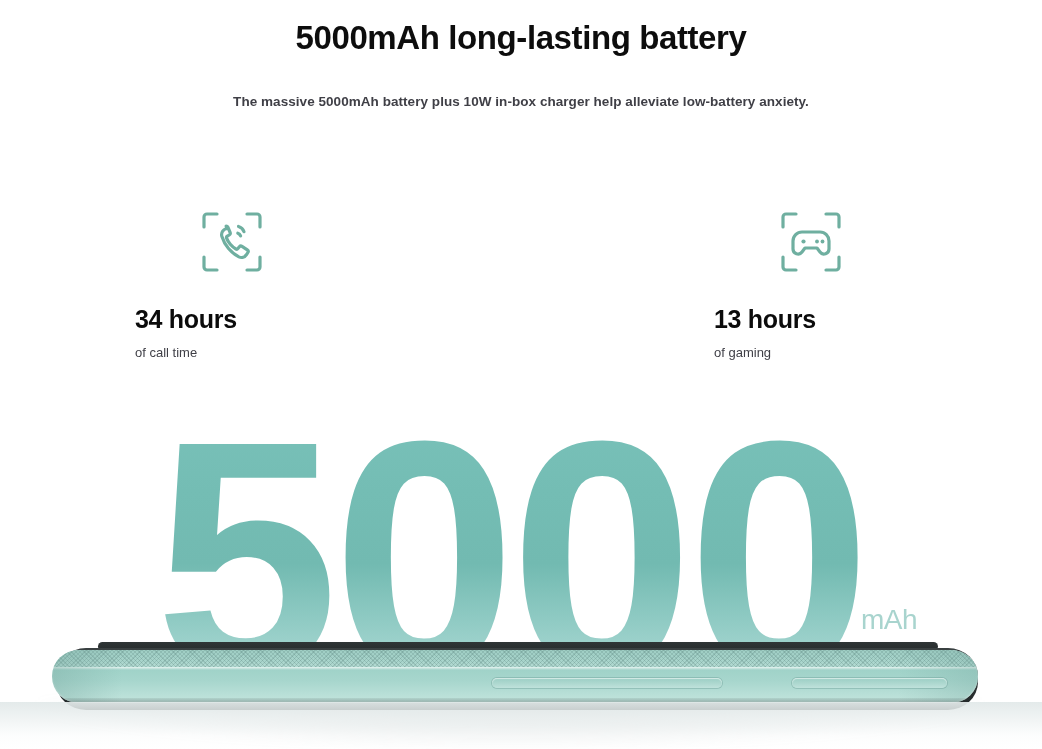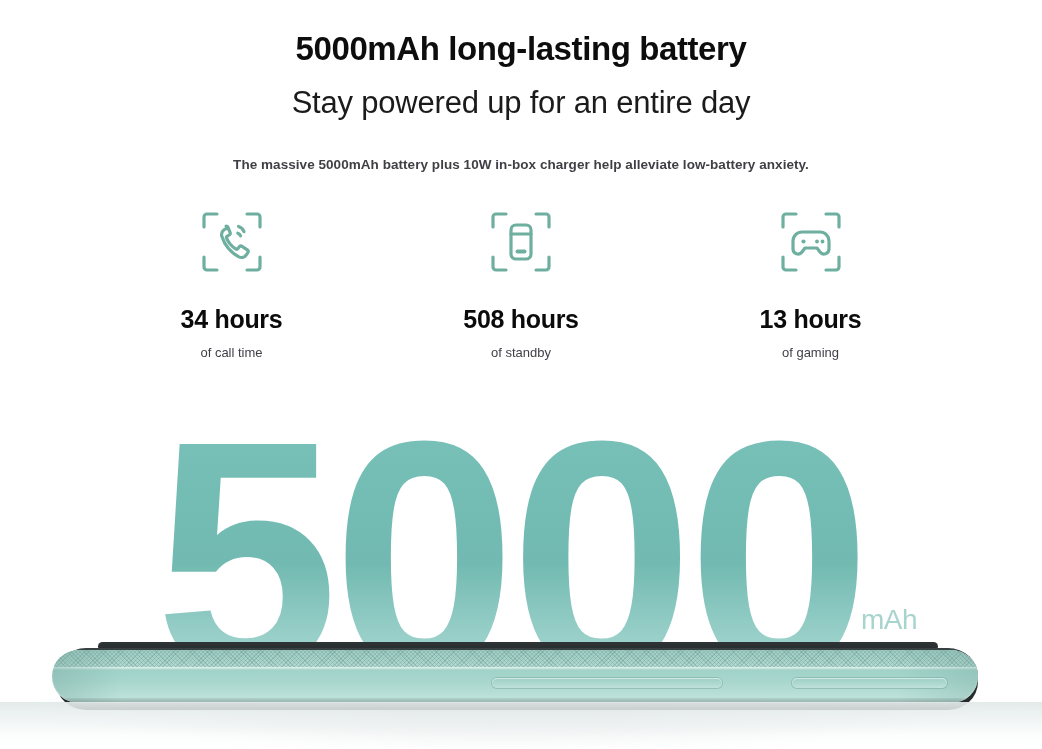--- a/index.html
+++ b/index.html
@@ -17,21 +17,21 @@
   }
 
   
   .header {
     position: absolute;
     top: 0; left: 0;
     width: 1042px;
     text-align: center;
   }
   .headline {
-    margin: 11px;
+    margin: 0;
     padding-top: 18px;
     font-size: 33px;
     font-weight: bold;
     letter-spacing: -0.4px;
     color: #0d0d0d;
     line-height: 1.22;
   }
   .subhead {
     margin: 0;
     padding-top: 4px;
@@ -54,21 +54,20 @@
   .stats {
     position: absolute;
     top: 206px;
     left: 135px;
     width: 772px;
     display: flex;
     justify-content: space-between;
   }
   .stat {
     width: 193px;
-    text-align: center;
   }
   .stat-icon {
     height: 72px;
     display: flex;
     align-items: center;
     justify-content: center;
   }
   .stat-icon svg { display: block; }
   .stat-value {
     margin-top: 29px;
@@ -251,21 +250,20 @@
         rgba(235,240,240,0.75) 35%,
         rgba(248,250,250,0.35) 72%,
         rgba(255,255,255,0) 100%);
   }
 </style>
 </head>
 <body>
 
 <div class="header">
   <h1 class="headline">5000mAh long-lasting battery</h1>
-  <h2 class="subhead">Stay powered up for an entire day</h2>
   <p class="blurb">The massive 5000mAh battery plus 10W in-box charger help alleviate low-battery anxiety.</p>
 </div>
 
 <div class="stats">
 
   <div class="stat">
     <div class="stat-icon">
       <svg width="66" height="66" viewBox="0 0 66 66" fill="none" stroke="#6fafa0" stroke-width="3.2" stroke-linecap="round" stroke-linejoin="round">
         <path d="M18 5 H8 a3 3 0 0 0 -3 3 V18"></path>
         <path d="M48 5 H58 a3 3 0 0 1 3 3 V18"></path>
@@ -273,35 +271,20 @@
         <path d="M48 61 H58 a3 3 0 0 0 3 -3 V48"></path>
         <path d="M28.5 19.5 a6.2 6.2 0 0 0 -5.6 8.1 c1.2 4 3.4 8.2 6.6 11.9 c3.2 3.7 6.9 6.6 10.4 8.4 a6 6 0 0 0 7.6 -2.2 l1.4 -2.2 a2 2 0 0 0 -0.6 -2.7 l-5.3 -3.4 a2 2 0 0 0 -2.6 0.4 l-1.5 1.8 a1.6 1.6 0 0 1 -2 0.4 c-1.9 -1 -3.9 -2.7 -5.6 -4.7 c-1.7 -2 -3 -4.2 -3.7 -6.2 a1.6 1.6 0 0 1 0.7 -1.9 l2 -1.2 a2 2 0 0 0 0.8 -2.5 l-2.2 -5.3 a2 2 0 0 0 -1.8 -1.2 z"></path>
         <path d="M39.5 17.5 c2.6 0.7 4.6 2.6 5.5 5.2"></path>
         <path d="M38.8 24.2 c1.3 0.4 2.3 1.4 2.8 2.7"></path>
       </svg>
     </div>
     <div class="stat-value">34 hours</div>
     <div class="stat-label">of call time</div>
   </div>
 
-  <div class="stat">
-    <div class="stat-icon">
-      <svg width="66" height="66" viewBox="0 0 66 66" fill="none" stroke="#6fafa0" stroke-width="3.2" stroke-linecap="round" stroke-linejoin="round">
-        <path d="M18 5 H8 a3 3 0 0 0 -3 3 V18"></path>
-        <path d="M48 5 H58 a3 3 0 0 1 3 3 V18"></path>
-        <path d="M18 61 H8 a3 3 0 0 1 -3 -3 V48"></path>
-        <path d="M48 61 H58 a3 3 0 0 0 3 -3 V48"></path>
-        <rect x="23" y="16" width="20" height="34" rx="5"></rect>
-        <path d="M23 25 H43"></path>
-        <path d="M29.5 42.5 H36.5" stroke-width="4"></path>
-      </svg>
-    </div>
-    <div class="stat-value">508 hours</div>
-    <div class="stat-label">of standby</div>
-  </div>
 
 
   <div class="stat">
     <div class="stat-icon">
       <svg width="66" height="66" viewBox="0 0 66 66" fill="none" stroke="#6fafa0" stroke-width="3.2" stroke-linecap="round" stroke-linejoin="round">
         <path d="M18 5 H8 a3 3 0 0 0 -3 3 V18"></path>
         <path d="M48 5 H58 a3 3 0 0 1 3 3 V18"></path>
         <path d="M18 61 H8 a3 3 0 0 1 -3 -3 V48"></path>
         <path d="M48 61 H58 a3 3 0 0 0 3 -3 V48"></path>
         <path d="M24 23 H42 a9 9 0 0 1 9 9 v8 a5 5 0 0 1 -9 3 l-3 -4 h-12 l-3 4 a5 5 0 0 1 -9 -3 v-8 a9 9 0 0 1 9 -9 z"></path>

